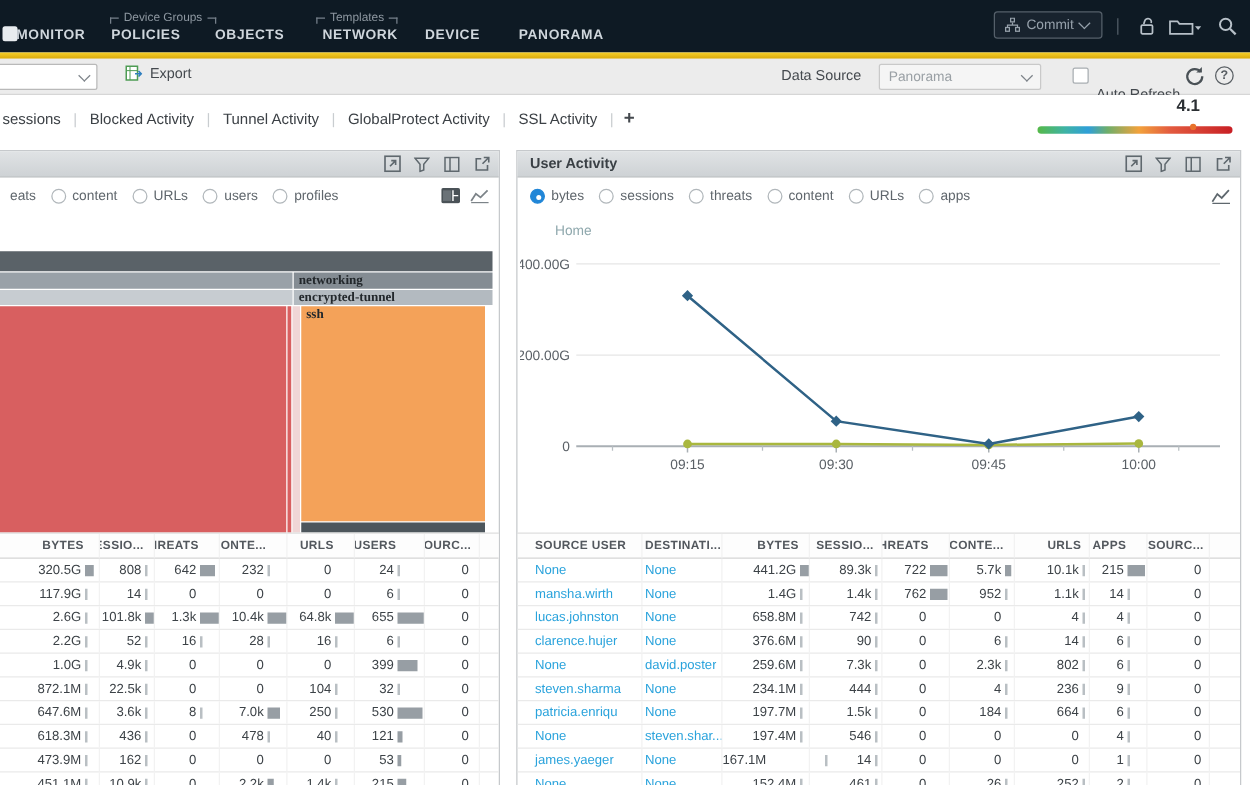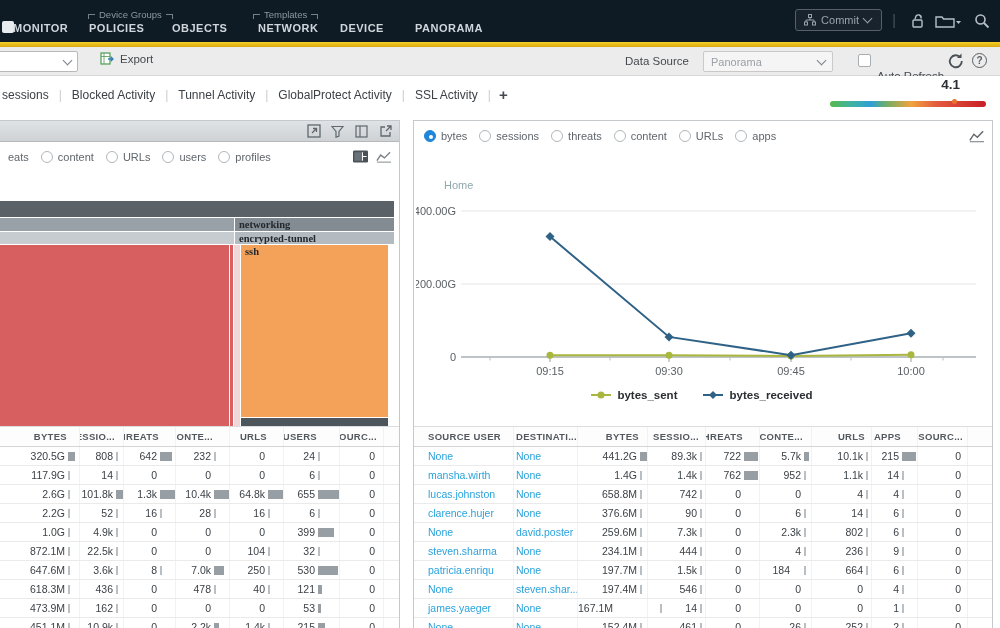--- a/index.html
+++ b/index.html
@@ -677,20 +677,48 @@
           </div>
           <div class="cell" style="width: 44px;">
             <span class="num">0</span>
             <span class="bz" style="width: 8px;"></span>
           </div>
         </div>
       </div>
   </div>
 
   <div id="right-panel" class="panel">
+    <div class="panel-header">
+      <div class="panel-title">User Activity</div>
+      <div class="hdr-icons">
+        <div class="hicon">
+            <svg width="14" height="14" viewBox="0 0 14 14">
+              <rect x="1" y="1" width="12" height="12" fill="none" stroke="#5f686e" stroke-width="1.3"></rect>
+              <path d="M5 9 L9.5 4.5 M6 4.5 h3.5 v3.5" fill="none" stroke="#5f686e" stroke-width="1.3"></path>
+            </svg>
+          </div>
+        <div class="hicon">
+            <svg width="13" height="13" viewBox="0 0 13 13">
+              <path d="M1 1.5 h11 L8 6.5 V11 l-3 1.2 V6.5 z" fill="none" stroke="#5f686e" stroke-width="1.2"></path>
+            </svg>
+          </div>
+        <div class="hicon">
+            <svg width="13" height="13" viewBox="0 0 13 13">
+              <rect x="1" y="1" width="11" height="11" fill="none" stroke="#5f686e" stroke-width="1.2"></rect>
+              <path d="M5 1 v11" stroke="#5f686e" stroke-width="1.2"></path>
+            </svg>
+          </div>
+        <div class="hicon">
+            <svg width="14" height="14" viewBox="0 0 14 14">
+              <path d="M11 8 v4 H2 V3 h4" fill="none" stroke="#5f686e" stroke-width="1.3"></path>
+              <path d="M8 2 h4 v4 M12 2 L7 7" fill="none" stroke="#5f686e" stroke-width="1.3"></path>
+            </svg>
+          </div>
+      </div>
+    </div>
     <div class="radio-row">
       <div id="right-radios" style="display:flex;align-items:center;">
           <div class="radio-opt">
             <div class="radio-circle sel"></div>
             <span class="radio-label">bytes</span>
           </div>
           <div class="radio-opt">
             <div class="radio-circle"></div>
             <span class="radio-label">sessions</span>
           </div>
@@ -745,36 +773,20 @@
         <circle cx="134" cy="172.175" r="3.5" fill="#a9b73e"></circle>
         <circle cx="253" cy="172.175" r="3.5" fill="#a9b73e"></circle>
         <circle cx="375" cy="172.905" r="3.5" fill="#a9b73e"></circle>
         <circle cx="495" cy="171.81" r="3.5" fill="#a9b73e"></circle>
         <polyline points="134,53.55 253,153.925 375,172.175 495,150.275" fill="none" stroke="#2f6286" stroke-width="2"></polyline>
         <path d="M134 49.05 L138.5 53.55 L134 58.05 L129.5 53.55 Z" fill="#2f6286"></path>
         <path d="M253 149.425 L257.5 153.925 L253 158.425 L248.5 153.925 Z" fill="#2f6286"></path>
         <path d="M375 167.675 L379.5 172.175 L375 176.675 L370.5 172.175 Z" fill="#2f6286"></path>
         <path d="M495 145.775 L499.5 150.275 L495 154.775 L490.5 150.275 Z" fill="#2f6286"></path>
       </svg>
-    <div id="legend">
-        <div class="leg-item">
-          <svg width="20" height="10">
-            <line x1="0" y1="5" x2="20" y2="5" stroke="#a9b73e" stroke-width="2"></line>
-            <circle cx="10" cy="5" r="3.5" fill="#a9b73e"></circle>
-          </svg>
-          <span>bytes_sent</span>
-        </div>
-        <div class="leg-item">
-          <svg width="20" height="10">
-            <line x1="0" y1="5" x2="20" y2="5" stroke="#2f6286" stroke-width="2"></line>
-            <path d="M10 1 L14 5 L10 9 L6 5 Z" fill="#2f6286"></path>
-          </svg>
-          <span>bytes_received</span>
-        </div>
-      </div>
     <div class="acc-table" id="right-table">
         <div class="trow thead" style="padding-left: 12px;">
           <div class="cell hcell" style="width: 88px; padding-left: 2px; justify-content: flex-start;">SOURCE USER</div>
           <div class="cell hcell" style="width: 64px; padding-left: 2px; justify-content: flex-start;">DESTINATI...</div>
           <div class="cell hcell" style="width: 70px; justify-content: flex-end; padding-right: 8px;">BYTES</div>
           <div class="cell hcell" style="width: 58px; justify-content: flex-end; padding-right: 6px;">SESSIO...</div>
           <div class="cell hcell" style="width: 54px; justify-content: flex-end; padding-right: 16px;">THREATS</div>
           <div class="cell hcell" style="width: 52px; justify-content: flex-end; padding-right: 8px;">CONTE...</div>
           <div class="cell hcell" style="width: 60px; justify-content: flex-end; padding-right: 6px;">URLS</div>
           <div class="cell hcell" style="width: 46px; justify-content: flex-end; padding-right: 16px;">APPS</div>
@@ -1074,21 +1086,21 @@
           <div class="cell" style="width: 58px;">
             <span class="num">1.5k</span>
             <span class="bz" style="width: 8px;">
               <span class="tick"></span>
             </span>
           </div>
           <div class="cell" style="width: 54px;">
             <span class="num">0</span>
             <span class="bz" style="width: 18px;"></span>
           </div>
-          <div class="cell" style="width: 52px; gap: 11px;">
+          <div class="cell" style="width: 52px;">
             <span class="num">184</span>
             <span class="bz" style="width: 10px;">
               <span class="tick"></span>
             </span>
           </div>
           <div class="cell" style="width: 60px;">
             <span class="num">664</span>
             <span class="bz" style="width: 8px;">
               <span class="tick"></span>
             </span>

